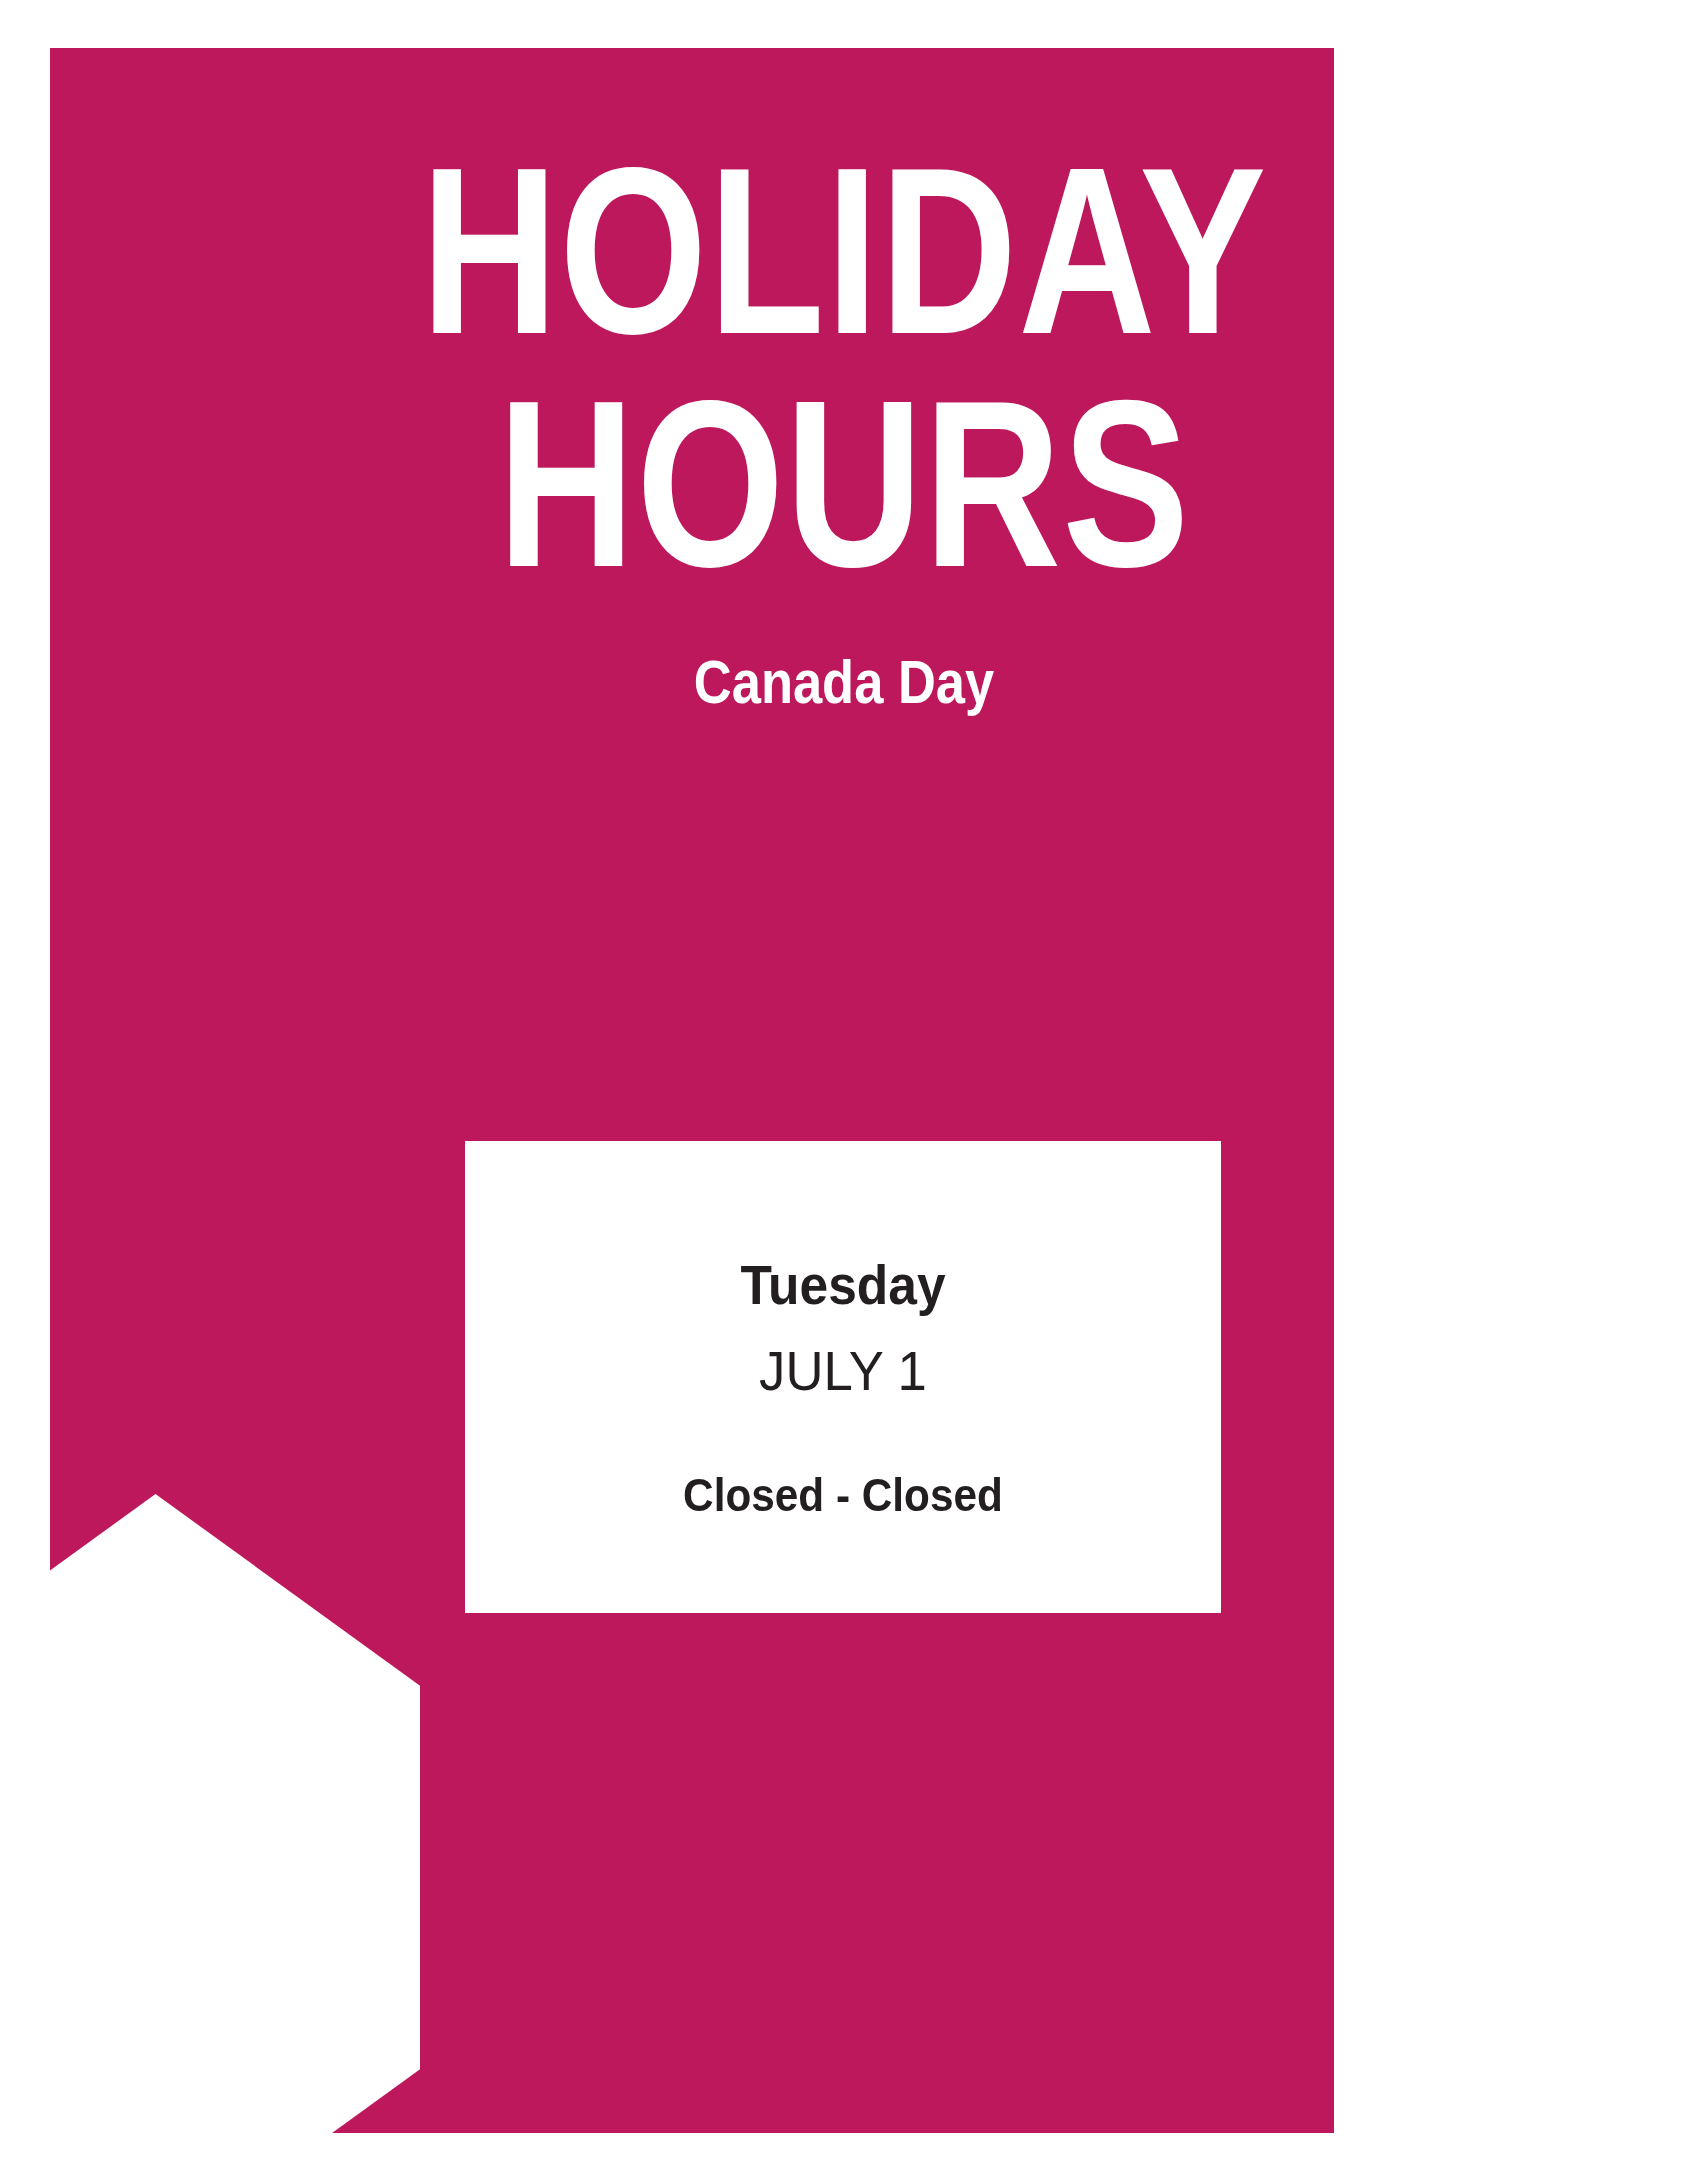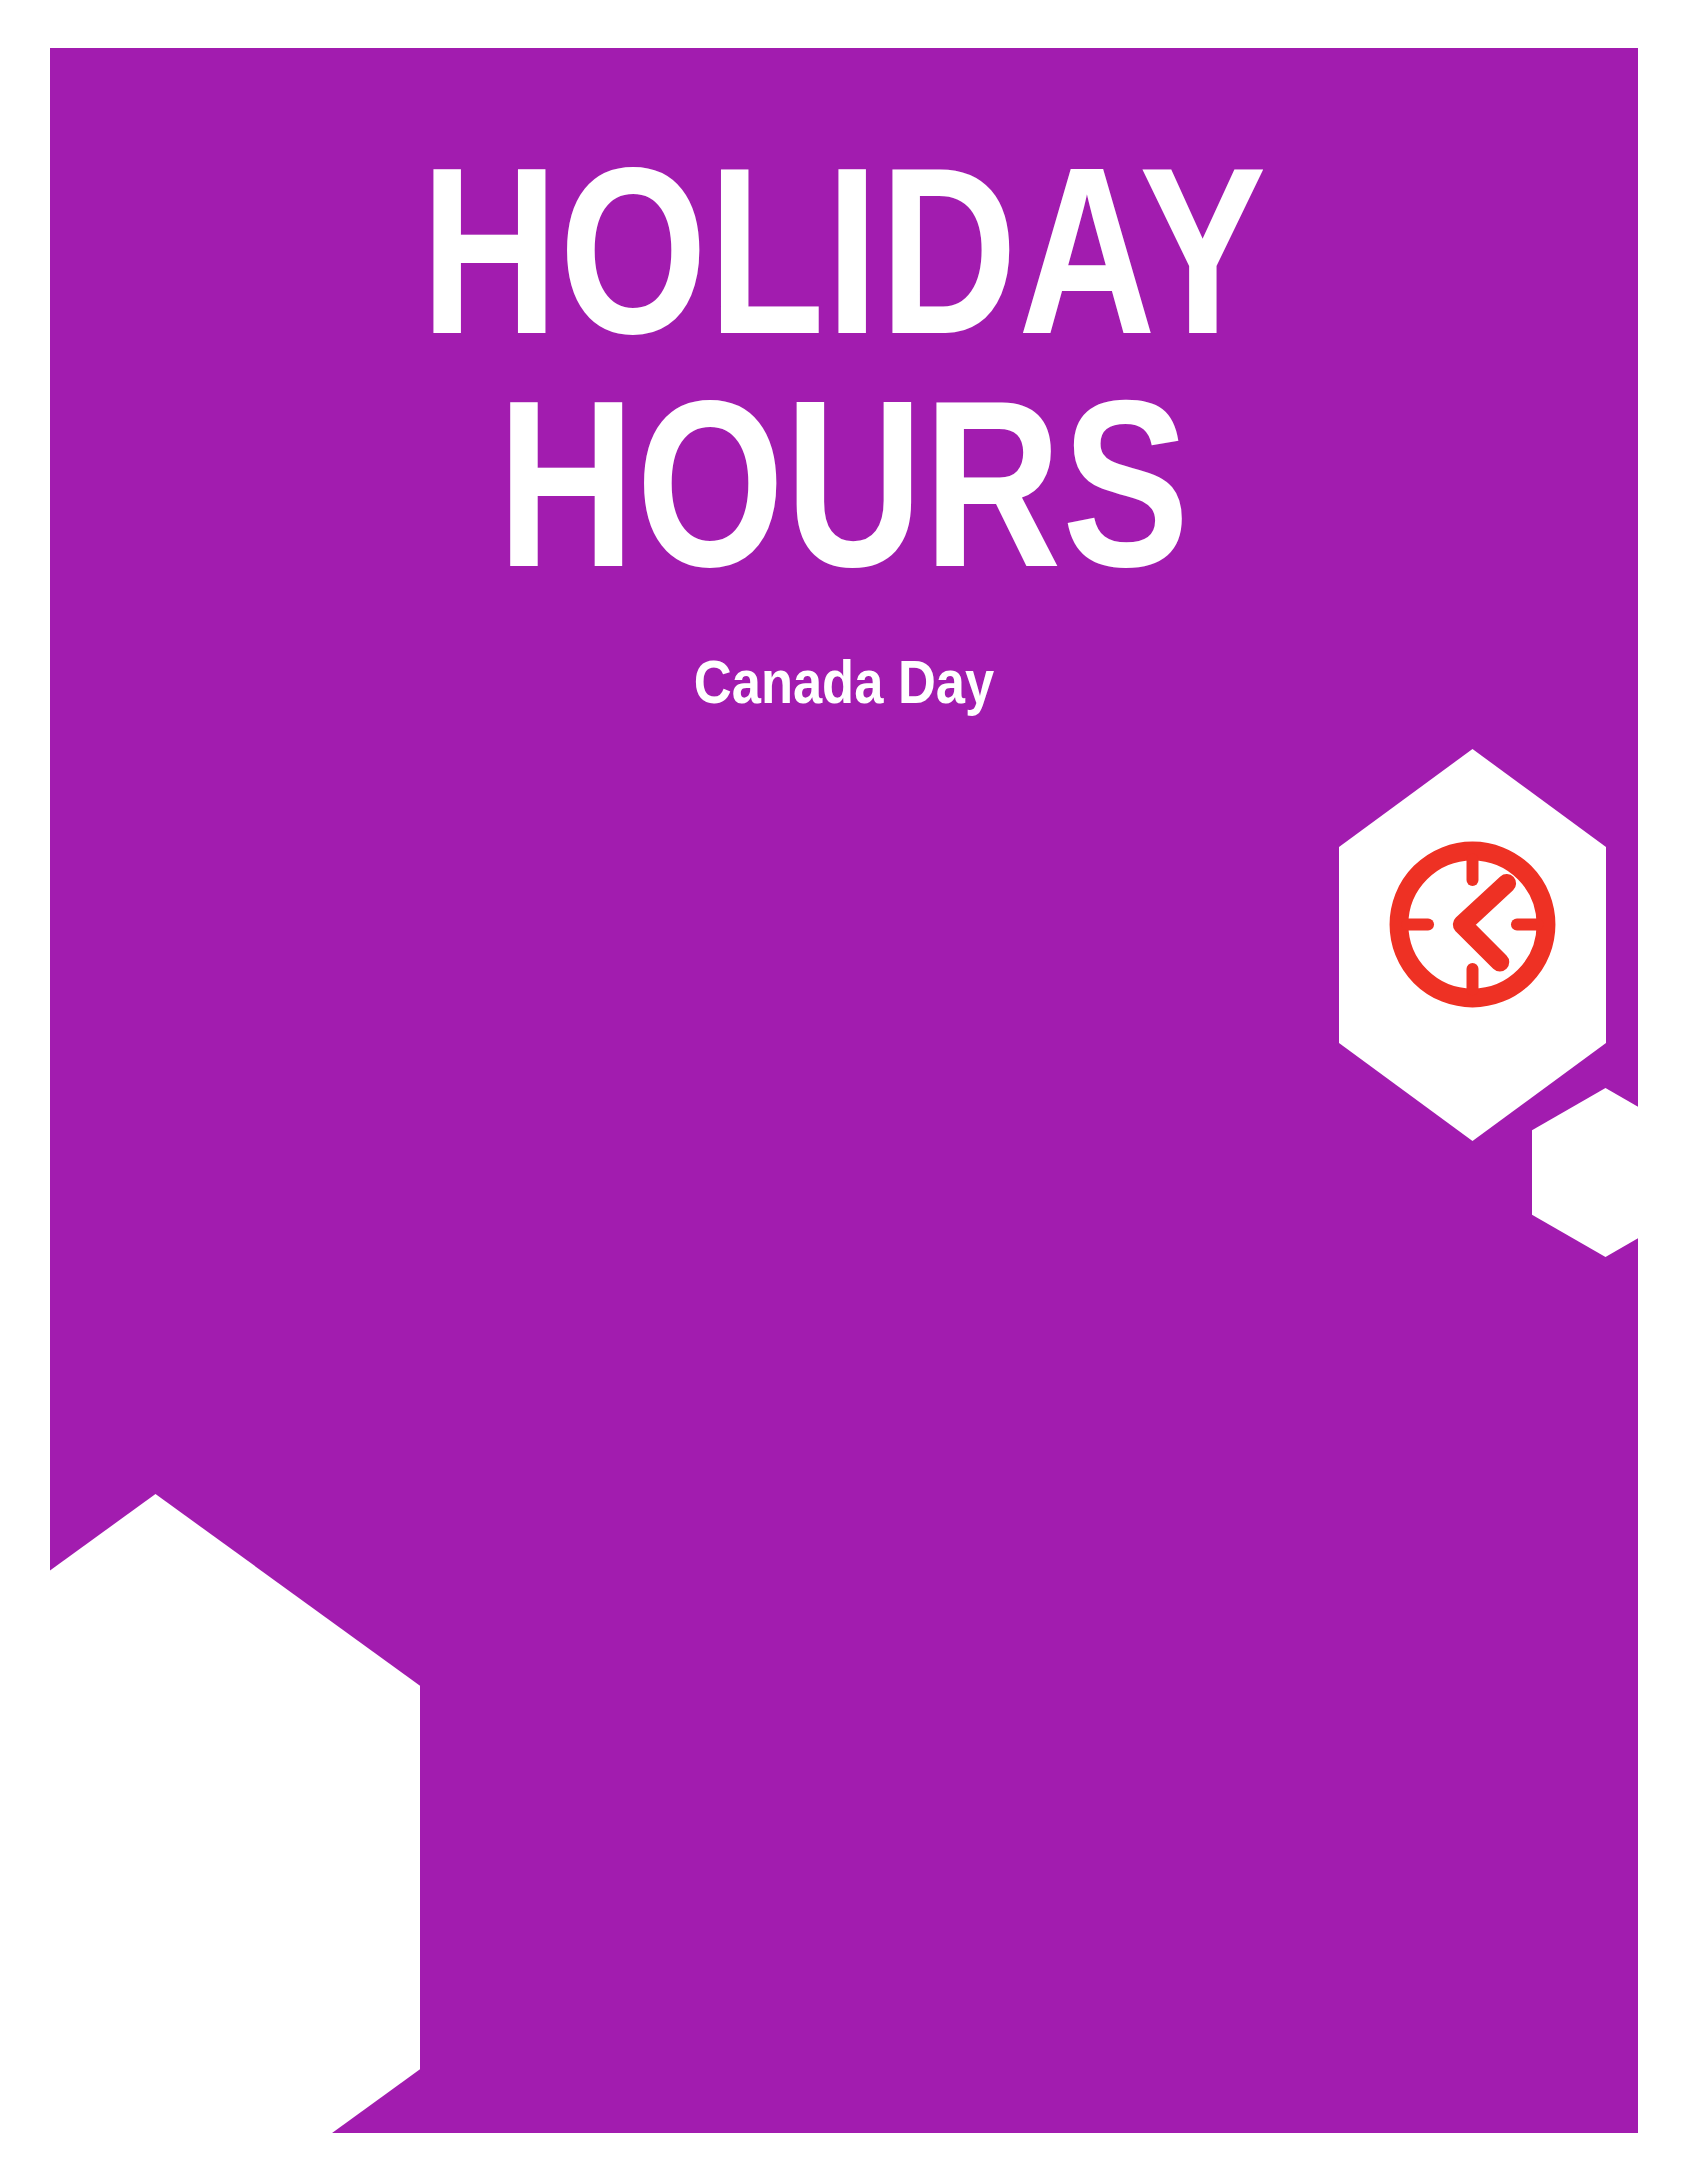--- a/index.html
+++ b/index.html
@@ -24,23 +24,23 @@
     height: 2183px;
     background: #ffffff;
     overflow: hidden;
   }
 
   
   .red-panel {
     position: absolute;
     left: 50px;
     top: 48px;
-    width: 1588px;
+    width: 1284px;
     height: 2085px;
-    background: #a21caf;
+    background: #be185d;
     overflow: hidden;
   }
 
   
   .headline-block {
     position: absolute;
     left: 0;
     top: 86px;
     width: 1588px;
     text-align: center;
@@ -175,16 +175,21 @@
       <svg viewBox="0 0 100 100" xmlns="http://www.w3.org/2000/svg" aria-hidden="true">
         <circle cx="50" cy="50" r="43" fill="none" stroke="#EE3124" stroke-width="11"></circle>
         <line x1="50" y1="12" x2="50" y2="24" stroke="#EE3124" stroke-width="7" stroke-linecap="round"></line>
         <line x1="50" y1="76" x2="50" y2="88" stroke="#EE3124" stroke-width="7" stroke-linecap="round"></line>
         <line x1="12" y1="50" x2="24" y2="50" stroke="#EE3124" stroke-width="7" stroke-linecap="round"></line>
         <line x1="76" y1="50" x2="88" y2="50" stroke="#EE3124" stroke-width="7" stroke-linecap="round"></line>
         <path d="M 70 26 L 44 50 L 66 72" fill="none" stroke="#EE3124" stroke-width="11" stroke-linecap="round" stroke-linejoin="round"></path>
       </svg>
     </div>
 
+    <div class="info-card">
+      <div class="card-day">Tuesday</div>
+      <div class="card-date">JULY 1</div>
+      <div class="card-hours">Closed - Closed</div>
+    </div>
 
   </div>
 </div>
 
 
 </body></html>

